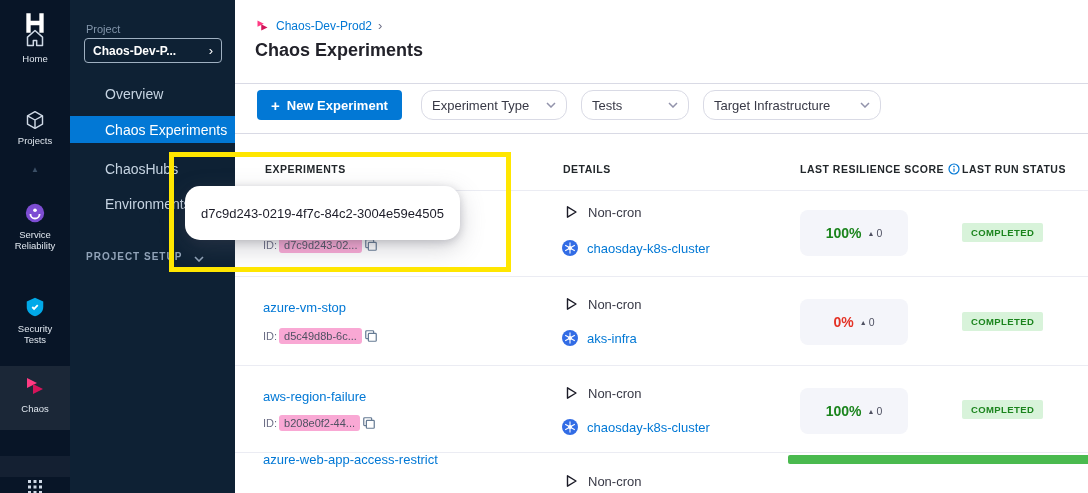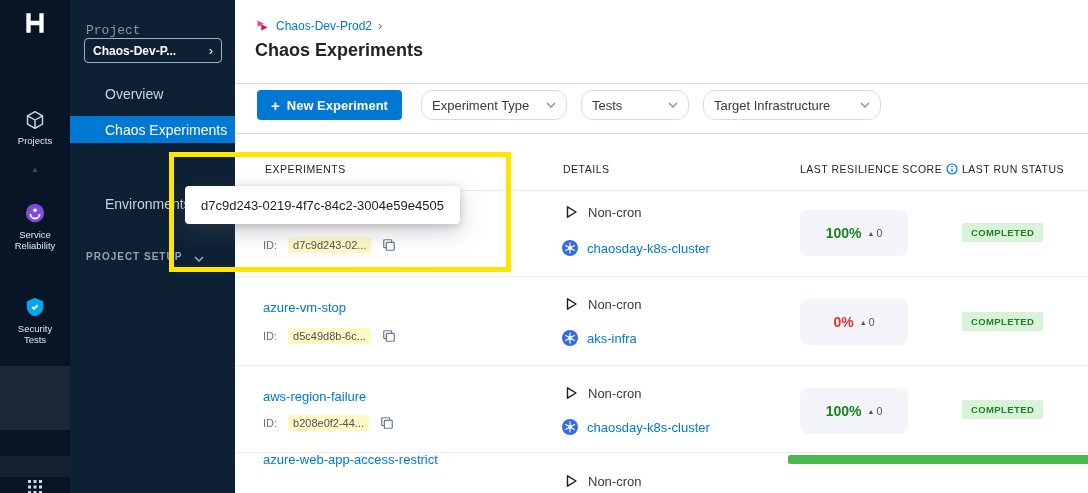--- a/index.html
+++ b/index.html
@@ -15,21 +15,21 @@
   .nav1-item { position:absolute; left:0; width:70px; display:flex; flex-direction:column; align-items:center; gap:5px;
                color:#dfe6ee; font-size:9.5px; text-align:center; cursor:pointer; line-height:11px; }
   .nav1-item .lbl { max-width:58px; }
   .nav1-sep { position:absolute; left:0; width:70px; text-align:center; color:#3b4f66; font-size:8px; }
   .nav1-active-bg { position:absolute; left:0; top:366px; width:70px; height:64px; background:rgba(255,255,255,.08); }
   .nav1-bottom-band { position:absolute; left:0; top:456px; width:70px; height:21px; background:rgba(255,255,255,.05); }
   .nav1-grid { position:absolute; top:480px; left:0; width:70px; display:flex; justify-content:center; cursor:pointer; }
 
   
   .nav2 { position:absolute; left:70px; top:0; width:165px; height:493px; background:#0e2134; z-index:2; }
-  .nav2-project-label { position:absolute; left:16px; top:23px; font-size:13px; color:#8396ab;font-family:Liberation Mono, monospace; }
+  .nav2-project-label { position:absolute; left:16px; top:23px; font-size:11px; color:#8396ab; }
   .nav2-select { position:absolute; left:14px; top:38px; width:138px; height:25px; border:1px solid #9fb0c1; border-radius:4px;
                  display:flex; align-items:center; justify-content:space-between; padding:0 8px; cursor:pointer; }
   .nav2-select .val { color:#fff; font-size:12px; font-weight:bold; }
   .nav2-select .chev { color:#fff; font-size:13px; }
   .nav2-item { position:absolute; left:0; width:165px; height:27px; display:flex; align-items:center;
                padding-left:35px; font-size:14px; color:#c6d4e2; cursor:pointer; }
   .nav2-item.active { background:#0278d5; color:#fff; }
   .nav2-setup { position:absolute; left:16px; top:251px; display:flex; align-items:flex-end; gap:12px;
                 font-size:10px; font-weight:bold; letter-spacing:1px; color:#91a3b8; cursor:pointer; }
 
@@ -43,61 +43,69 @@
   .row-divider { position:absolute; left:0; width:853px; height:1px; background:#ebecf3; }
 
   .btn-primary { position:absolute; left:22px; top:90px; height:30px; padding:0 14px; border:none; border-radius:4px;
                  background:#0278d5; color:#fff; font-size:13px; font-weight:bold; font-family:inherit;
                  display:flex; align-items:center; gap:7px; cursor:pointer; }
   .btn-primary .plus { font-size:15px; font-weight:bold; }
   .filter { position:absolute; top:90px; height:30px; border:1px solid #d9dae5; border-radius:12px; background:#fff;
             display:flex; align-items:center; justify-content:space-between; padding:0 10px;
             font-size:13px; color:#383946; cursor:pointer; }
 
-  .col-header { position:absolute; top:163px; font-size:10.5px; font-weight:normal; letter-spacing:.5px; color:#22272b;
+  .col-header { position:absolute; top:163px; font-size:10.5px; font-weight:bold; letter-spacing:.5px; color:#22272b;
                 display:flex; align-items:center; gap:4px; }
 
   .exp-name { position:absolute; font-size:13px; color:#0278d5; cursor:pointer; }
-  .id-line { position:absolute; display:flex; align-items:center; gap:11px; }
+  .id-line { position:absolute; display:flex; align-items:center; gap:2px; }
   .id-label { font-size:11px; color:#6b6d85; }
-  .id-chip { font-size:11px; color:#4f5162; background:#fef9c3; border-radius:3px; padding:2px 5px; }
+  .id-chip { font-size:11px; color:#4f5162; background:#f9a8d4; border-radius:3px; padding:2px 5px; }
   .copy-btn { display:flex; align-items:center; cursor:pointer; }
 
   .detail-line { position:absolute; display:flex; align-items:center; gap:9px; font-size:13px; color:#383946; }
   .detail-line .link { color:#0278d5; cursor:pointer; }
   .icon-wrap { display:flex; align-items:center; }
 
   .score-box { position:absolute; width:108px; height:46px; background:#f4f5fa; border-radius:8px;
                display:flex; align-items:center; justify-content:center; gap:6px; }
   .score-val { font-size:14px; font-weight:bold; }
   .score-delta { display:flex; align-items:center; gap:2px; font-size:10.5px; color:#4f5162; }
   .score-delta .tri { font-size:7px; color:#4f5162; }
 
   .status-badge { position:absolute; background:#d8f3da; color:#1b841d; font-size:9.5px; font-weight:bold;
                   letter-spacing:.4px; padding:4px 9px; border-radius:2px; }
 
   .green-strip { position:absolute; left:553px; top:455px; width:300px; height:9px; background:#4aba4f; border-radius:2px 0 0 2px; }
 
   
-  .tooltip { position:absolute; left:185px; top:186px; height:38px; background:#fff; border-radius:4px;
+  .tooltip { position:absolute; left:185px; top:186px; height:54px; background:#fff; border-radius:15px;
              display:flex; align-items:center; padding:0 16px; font-size:13px; color:#1c1c28; z-index:90;
              box-shadow:0 2px 8px rgba(40,41,61,.2), 0 8px 24px rgba(96,97,112,.28); }
   .annotation { position:absolute; left:169px; top:152px; width:342px; height:120px;
                 border:5px solid #ffe600; z-index:100; pointer-events:none; }
 </style>
 </head>
 <body>
 
 <aside class="nav1">
   <div class="nav1-logo">
     <svg width="26" height="26" viewBox="0 0 24 24" fill="#fff">
         <path d="M4 3h4v18H4zM16 3h4v18h-4zM8 10h8v4H8z"></path>
       </svg>
   </div>
 
+  <div class="nav1-item" style="top:28px">
+    <span class="icon-wrap">
+      <svg width="20" height="20" viewBox="0 0 24 24" fill="none" stroke="#cfd9e6" stroke-width="1.8" stroke-linejoin="round">
+          <path d="M3 11 L12 3 L21 11 V21 H14 V15 H10 V21 H3 Z"></path>
+        </svg>
+    </span>
+    <span class="lbl">Home</span>
+  </div>
 
   <div class="nav1-item" style="top:110px">
     <span class="icon-wrap">
       <svg width="20" height="20" viewBox="0 0 24 24" fill="none" stroke="#cfd9e6" stroke-width="1.7" stroke-linejoin="round">
           <path d="M12 2 L21 7 V17 L12 22 L3 17 V7 Z"></path>
           <path d="M3 7 L12 12 L21 7 M12 12 V22"></path>
         </svg>
     </span>
     <span class="lbl">Projects</span>
   </div>
@@ -119,20 +127,29 @@
     <span class="icon-wrap">
       <svg width="22" height="22" viewBox="0 0 24 24">
           <path d="M12 2 L21 6 V12 C21 17 17 21 12 22 C7 21 3 17 3 12 V6 Z" fill="#01a9e8"></path>
           <path d="M9 12 l2 2 4-4" stroke="#fff" stroke-width="2" fill="none"></path>
         </svg>
     </span>
     <span class="lbl">Security Tests</span>
   </div>
 
   <div class="nav1-active-bg"></div>
+  <div class="nav1-item" style="top:374px">
+    <span class="icon-wrap">
+      <svg width="24" height="24" viewBox="0 0 24 24">
+          <path d="M4 4 L14 9 L4 14 Z" fill="#ff3b83"></path>
+          <path d="M10 10 L20 15 L10 20 Z" fill="#d4145a"></path>
+        </svg>
+    </span>
+    <span class="lbl">Chaos</span>
+  </div>
 
   <div class="nav1-bottom-band"></div>
   <div class="nav1-grid">
     <svg width="14" height="14" viewBox="0 0 14 14" fill="#cfd9e6">
       <rect x="0" y="0" width="3" height="3"></rect>
         <rect x="5.5" y="0" width="3" height="3"></rect>
         <rect x="11" y="0" width="3" height="3"></rect>
       <rect x="0" y="5.5" width="3" height="3"></rect>
         <rect x="5.5" y="5.5" width="3" height="3"></rect>
         <rect x="11" y="5.5" width="3" height="3"></rect>
@@ -148,20 +165,23 @@
   <div class="nav2-select">
     <span class="val">Chaos-Dev-P...</span>
     <span class="chev">›</span>
   </div>
   <div class="nav2-item" style="top:80px">
     <span>Overview</span>
   </div>
   <div class="nav2-item active" style="top:116px">
     <span>Chaos Experiments</span>
   </div>
+  <div class="nav2-item" style="top:155px">
+    <span>ChaosHubs</span>
+  </div>
   <div class="nav2-item" style="top:190px">
     <span>Environments</span>
   </div>
   <div class="nav2-setup">
     <span>PROJECT SETUP</span>
     <span class="icon-wrap">
       <svg width="10" height="6" viewBox="0 0 10 6" fill="none" stroke="#91a3b8" stroke-width="1.6">
           <path d="M1 1 L5 5 L9 1"></path>
         </svg>
     </span>

